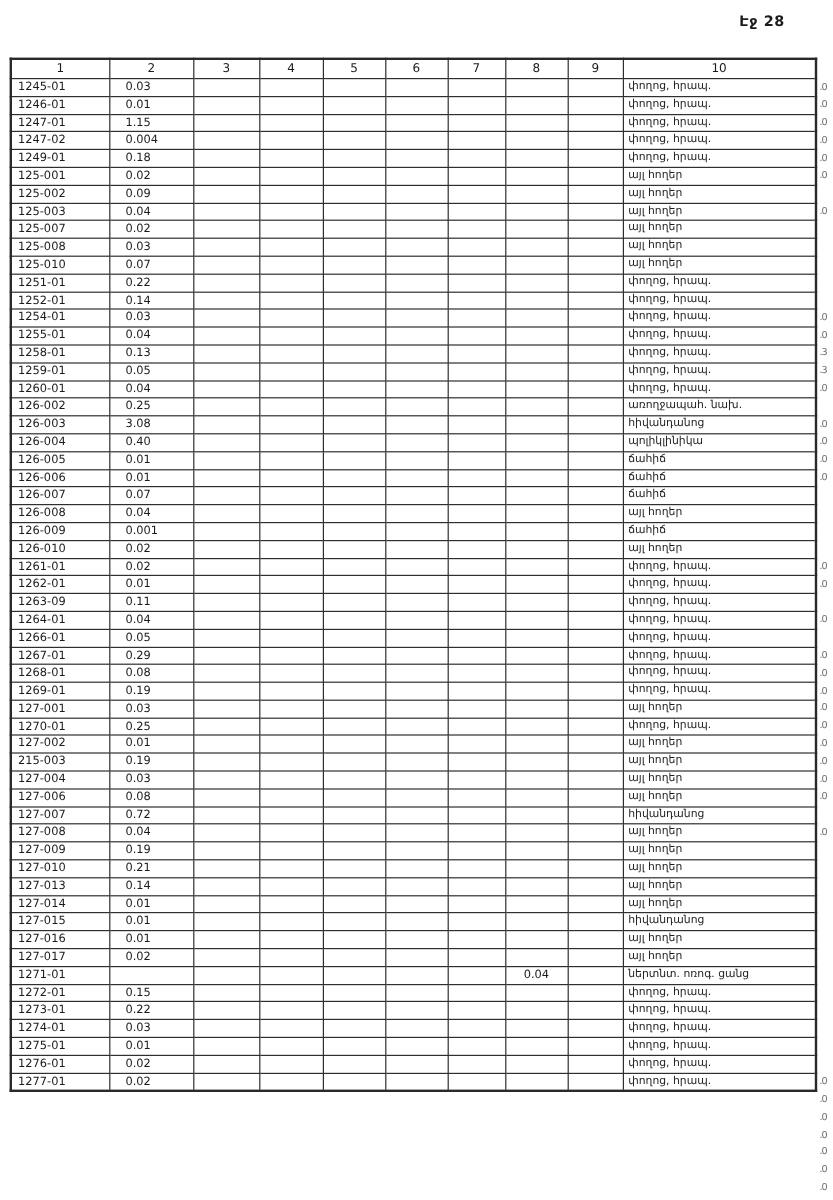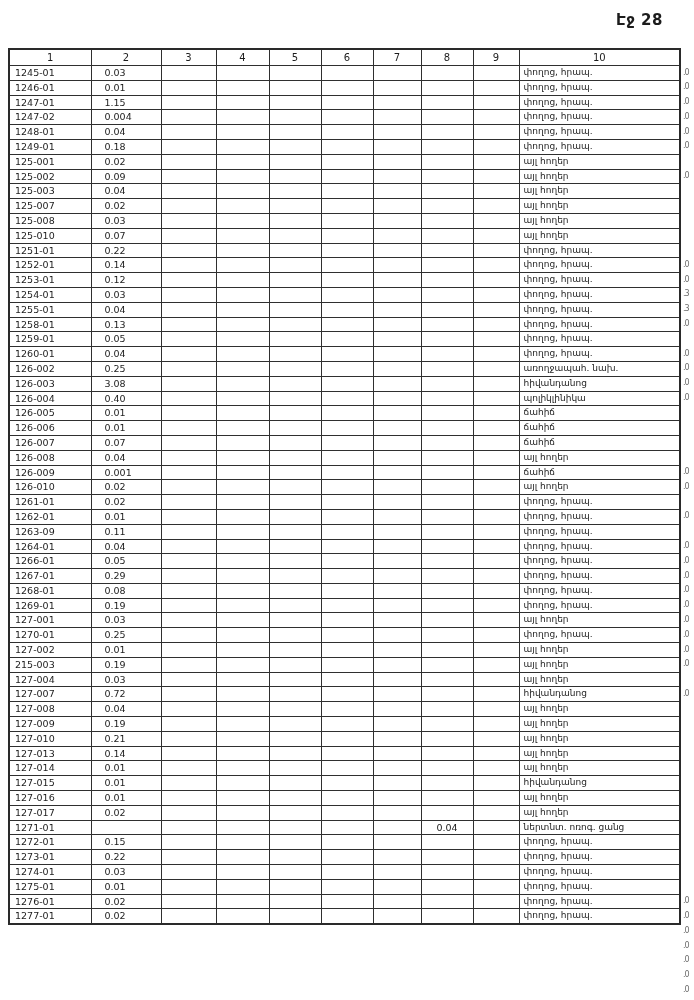--- a/index.html
+++ b/index.html
@@ -10,21 +10,21 @@
     height: 1000px;
     position: relative;
     font-family: "DejaVu Sans", sans-serif;
     color: #1c1c1c;
     overflow: hidden;
   }
   .page-header {
     position: absolute;
     top: 11px;
     left: 616px;
-    font-size: 15px;
+    font-size: 12px;
     font-weight: bold;
     letter-spacing: 0.5px;
   }
   table.main {
     position: absolute;
     left: 8px;
     top: 48px;
     border-collapse: collapse;
     table-layout: fixed;
     border: 2px solid #2a2a2a;
@@ -135,32 +135,20 @@
         <td class="c3"></td>
         <td class="c4"></td>
         <td class="c5"></td>
         <td class="c6"></td>
         <td class="c7"></td>
         <td class="c8"></td>
         <td class="c9"></td>
         <td class="c10">փողոց, հրապ.</td>
       </tr>
       <tr>
-        <td class="c1">1248-01</td>
-        <td class="c2">0.04</td>
-        <td class="c3"></td>
-        <td class="c4"></td>
-        <td class="c5"></td>
-        <td class="c6"></td>
-        <td class="c7"></td>
-        <td class="c8"></td>
-        <td class="c9"></td>
-        <td class="c10">փողոց, հրապ.</td>
-      </tr>
-      <tr>
         <td class="c1">1249-01</td>
         <td class="c2">0.18</td>
         <td class="c3"></td>
         <td class="c4"></td>
         <td class="c5"></td>
         <td class="c6"></td>
         <td class="c7"></td>
         <td class="c8"></td>
         <td class="c9"></td>
         <td class="c10">փողոց, հրապ.</td>
@@ -255,32 +243,20 @@
         <td class="c3"></td>
         <td class="c4"></td>
         <td class="c5"></td>
         <td class="c6"></td>
         <td class="c7"></td>
         <td class="c8"></td>
         <td class="c9"></td>
         <td class="c10">փողոց, հրապ.</td>
       </tr>
       <tr>
-        <td class="c1">1253-01</td>
-        <td class="c2">0.12</td>
-        <td class="c3"></td>
-        <td class="c4"></td>
-        <td class="c5"></td>
-        <td class="c6"></td>
-        <td class="c7"></td>
-        <td class="c8"></td>
-        <td class="c9"></td>
-        <td class="c10">փողոց, հրապ.</td>
-      </tr>
-      <tr>
         <td class="c1">1254-01</td>
         <td class="c2">0.03</td>
         <td class="c3"></td>
         <td class="c4"></td>
         <td class="c5"></td>
         <td class="c6"></td>
         <td class="c7"></td>
         <td class="c8"></td>
         <td class="c9"></td>
         <td class="c10">փողոց, հրապ.</td>
@@ -581,20 +557,32 @@
         <td class="c5"></td>
         <td class="c6"></td>
         <td class="c7"></td>
         <td class="c8"></td>
         <td class="c9"></td>
         <td class="c10">այլ հողեր</td>
       </tr>
       <tr>
         <td class="c1">127-004</td>
         <td class="c2">0.03</td>
+        <td class="c3"></td>
+        <td class="c4"></td>
+        <td class="c5"></td>
+        <td class="c6"></td>
+        <td class="c7"></td>
+        <td class="c8"></td>
+        <td class="c9"></td>
+        <td class="c10">այլ հողեր</td>
+      </tr>
+      <tr>
+        <td class="c1">127-006</td>
+        <td class="c2">0.08</td>
         <td class="c3"></td>
         <td class="c4"></td>
         <td class="c5"></td>
         <td class="c6"></td>
         <td class="c7"></td>
         <td class="c8"></td>
         <td class="c9"></td>
         <td class="c10">այլ հողեր</td>
       </tr>
       <tr>

